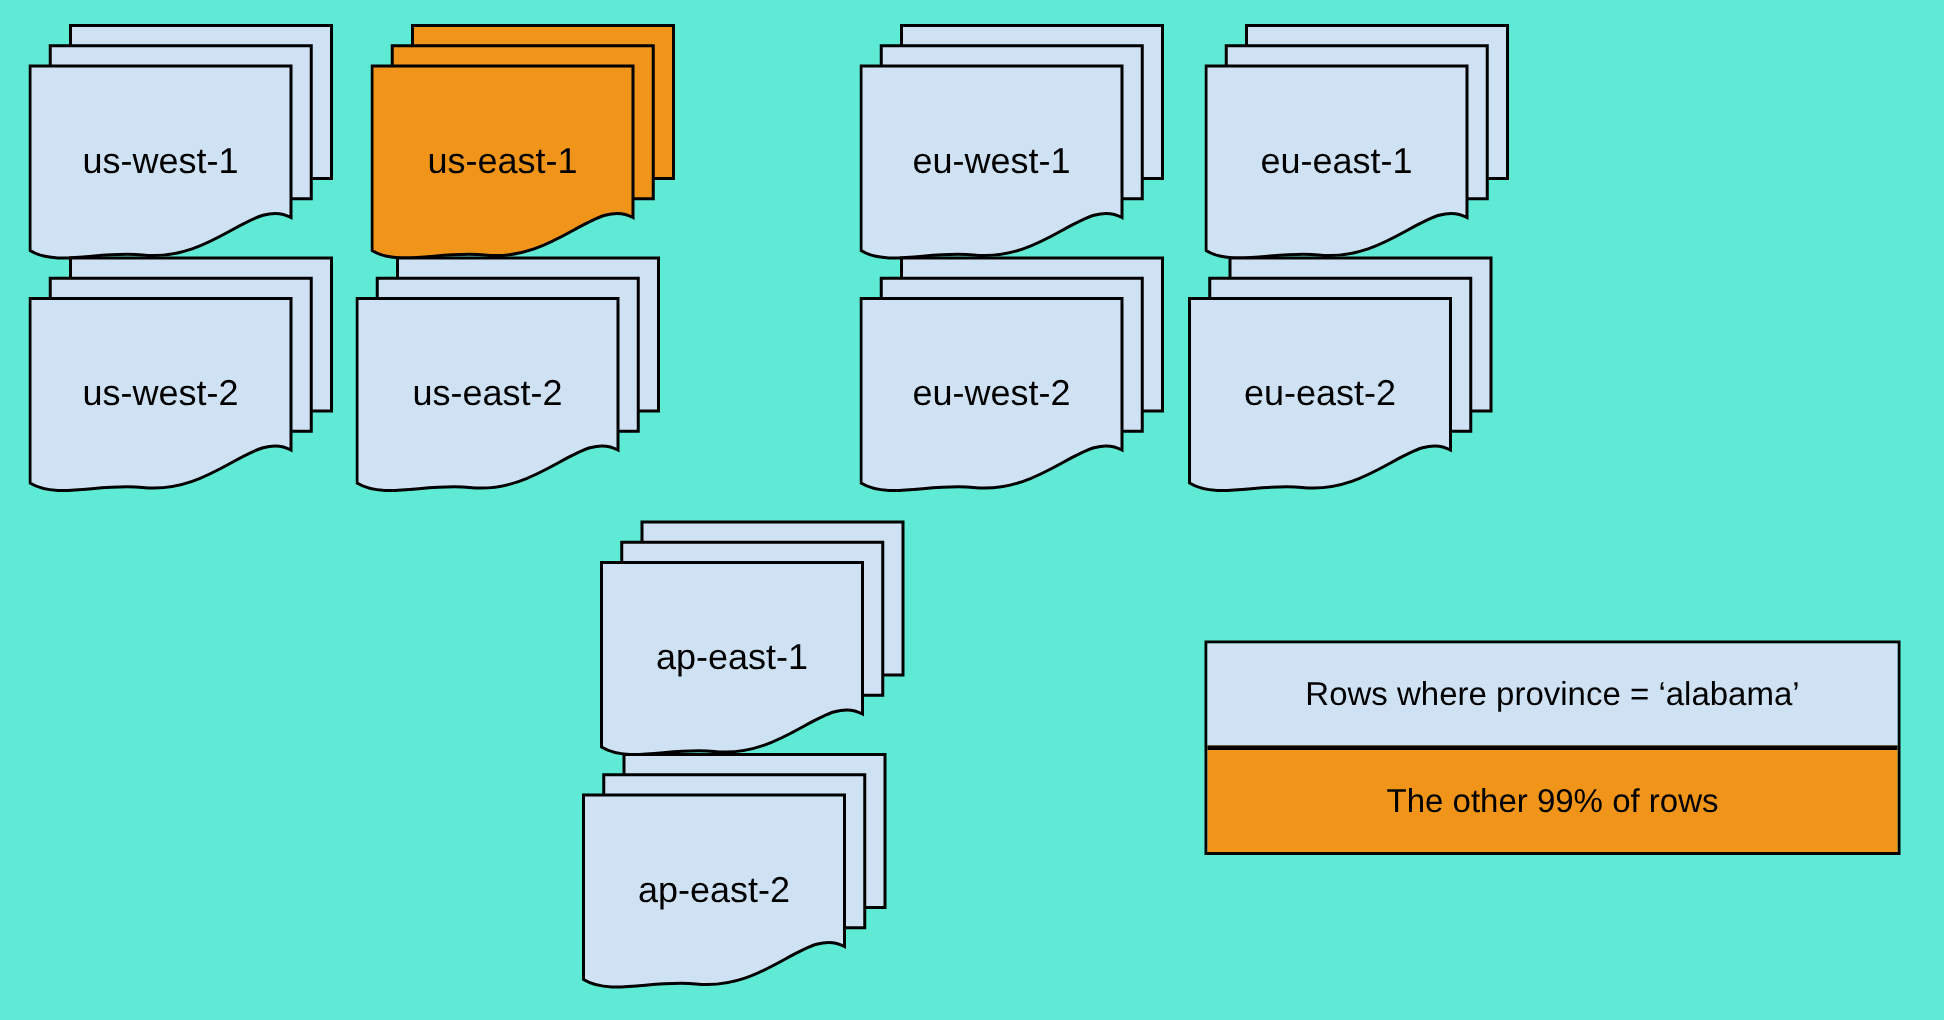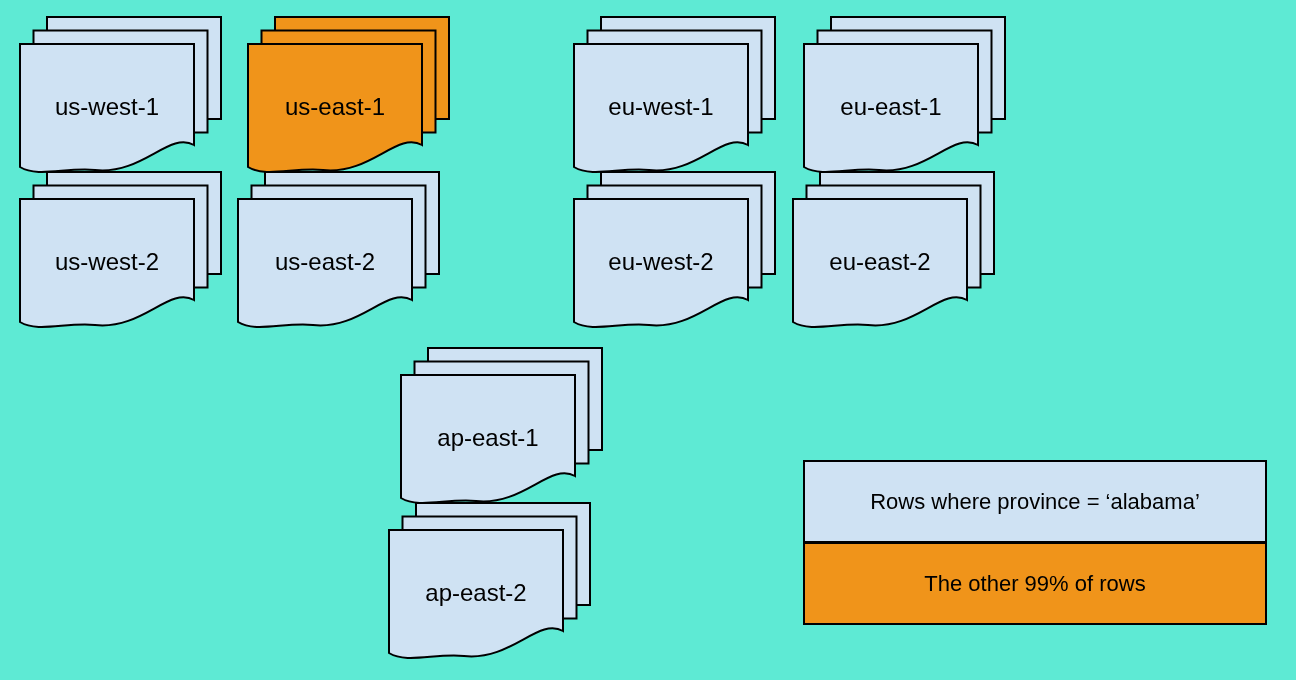--- a/index.html
+++ b/index.html
@@ -120,21 +120,21 @@
     <text class="stack-label" x="88" y="100">ap-east-1</text>
   </svg>
 
   <svg class="stack" style="left:388px;top:501px" width="206" height="160" viewBox="0 0 206 160">
     <rect class="page" x="28" y="2" width="174" height="102" fill="#CFE2F3"></rect>
     <rect class="page" x="14.5" y="15.5" width="174" height="102" fill="#CFE2F3"></rect>
     <path class="page" d="M1,29 H175 V130 C150,116 124,160 76,155 C47,152 19,163 1,152 Z" fill="#CFE2F3"></path>
     <text class="stack-label" x="88" y="100">ap-east-2</text>
   </svg>
 
-  <div class="legend" style="left:803px;top:460px;width:464px;height:165px">
+  <div class="legend" style="left:803px;top:427px;width:464px;height:143px">
     <div class="legend-row" style="background: rgb(207, 226, 243);">
       <span class="legend-label">Rows where province = ‘alabama’</span>
     </div>
     <div class="legend-row" style="background: rgb(240, 148, 26); text-align: right;">
       <span class="legend-label">The other 99% of rows</span>
     </div>
   </div>
 
 </div>
 

